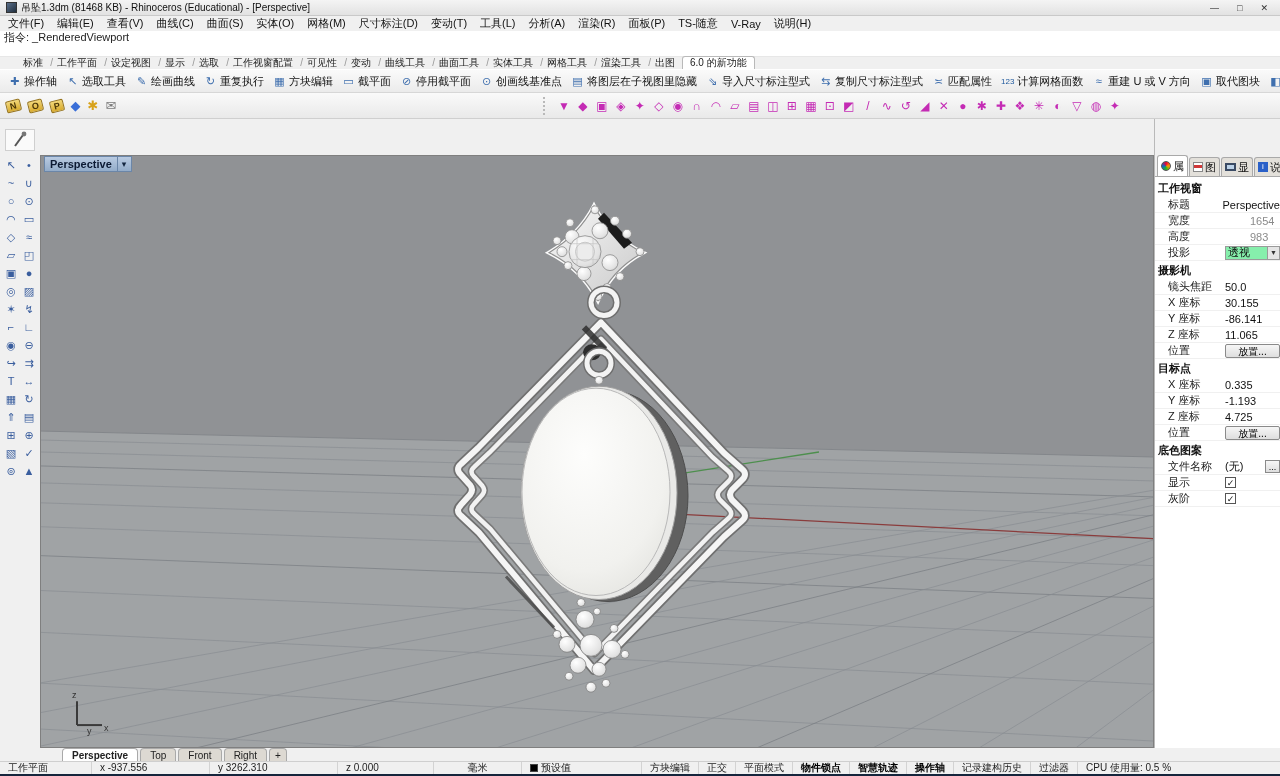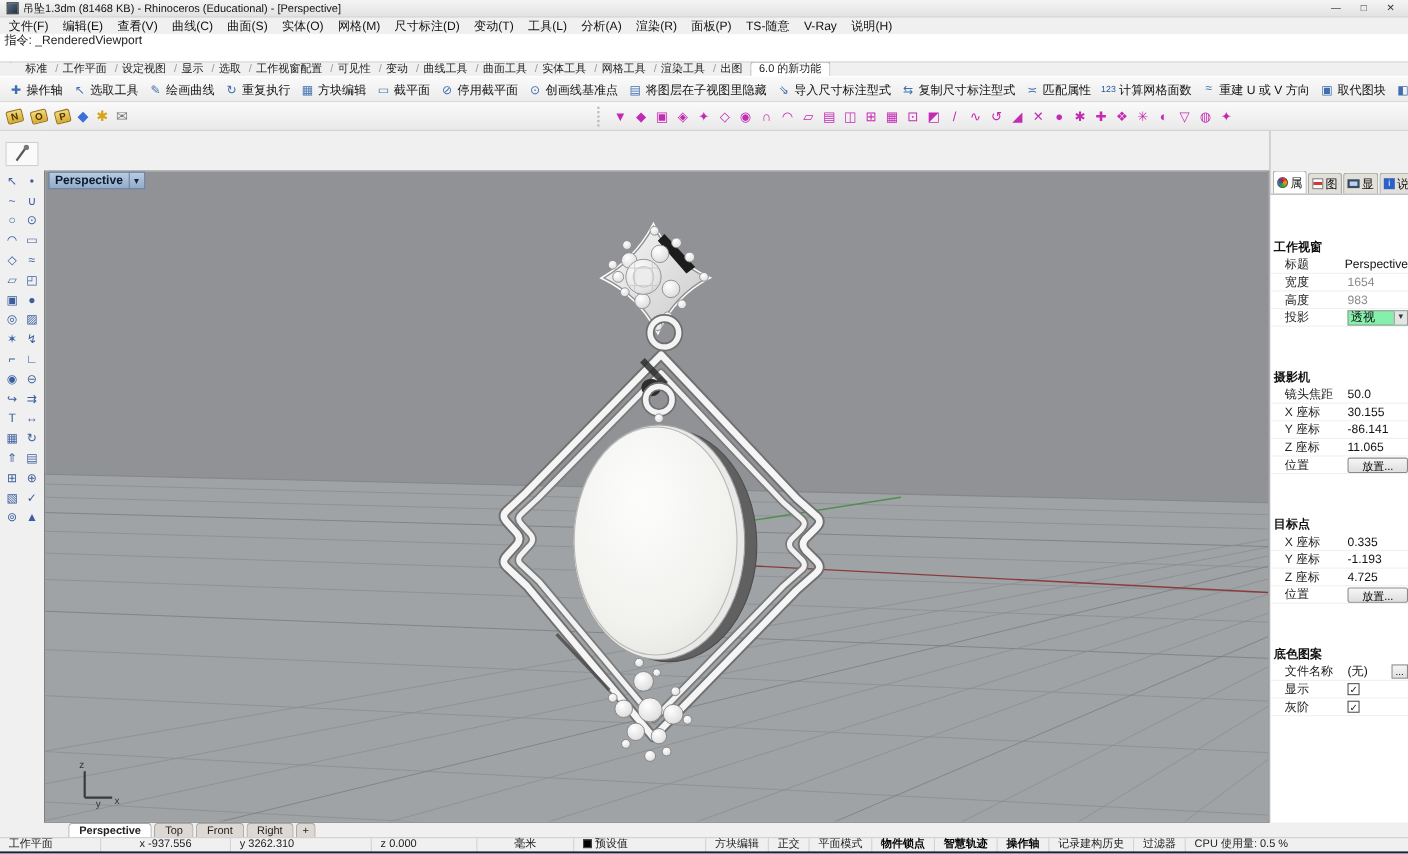--- a/index.html
+++ b/index.html
@@ -66,25 +66,25 @@
   .rp-tabs { height:21px; display:flex; align-items:flex-end; padding-left:2px; gap:1px; }
   .rp-tab { display:flex; align-items:center; gap:2px; height:19px; padding:0 3px; border:1px solid #a9a9a9;
     border-bottom:none; border-radius:3px 3px 0 0; background:#e3e0da; font-size:11px; }
   .rp-tab.sel { background:#fff; height:21px; }
   .ic-prop { width:10px; height:10px; border-radius:50%; background:conic-gradient(#e03,#f90,#2b2,#16c,#e03); border:1px solid #555; }
   .ic-layers { width:10px; height:10px; border:1px solid #888; background:linear-gradient(180deg,#fff 30%,#d03838 30%,#d03838 65%,#fff 65%); }
   .ic-disp { width:11px; height:8px; border:2px solid #3a4a63; background:#bcd2e8; }
   .ic-help { width:10px; height:10px; background:#2a60c8; color:#fff; font-size:8px; line-height:10px; text-align:center; }
   .ic-help::before { content:"i"; }
   .rp-body { flex:1; background:#fff; border-top:1px solid #a9a9a9; padding-top:2px; overflow:hidden; font-size:11px; }
-  .sec { font-weight:bold; padding:2px 3px 1px;margin-top:36px; }
+  .sec { font-weight:bold; padding:2px 3px 1px; }
   .prow { display:flex; align-items:center; height:16px; padding-left:13px; border-bottom:1px solid #f0f0f0; }
   .prow .lab { width:57px; color:#222; white-space:nowrap; }
   .prow .val { flex:1; white-space:nowrap; }
-  .prow .val.dim { color:#8a8a8a; }
+  .prow .val.dim { color:#8a8a8a;margin-left:25px; }
   .dropdown { flex:1; display:flex; align-items:center; border:1px solid #9a9a9a; height:14px; background:#86efac; padding-left:2px; }
   .dropdown .arr { margin-left:auto; width:12px; height:12px; background:#e5e5e5; border-left:1px solid #9a9a9a;
     font-size:7px; text-align:center; line-height:12px; color:#333; }
   .pbtn { flex:1; height:14px; font-size:10px; background:linear-gradient(#f6f6f6,#dedede); border:1px solid #8a8a8a; border-radius:2px; }
   .dots { width:15px; height:13px; font-size:9px; background:linear-gradient(#f6f6f6,#dedede); border:1px solid #8a8a8a; margin-left:2px; }
   .chk { width:11px; height:11px; border:1px solid #555; background:#fff; font-size:9px; line-height:10px; text-align:center; color:#111; }
   .chk::before { content:"✓"; }
 
   
   .vtabs { height:13px; background:#f0f0f0; display:flex; align-items:flex-end; padding-left:62px; font-size:10px; }
@@ -559,21 +559,21 @@
 <div class="vtabs">
   <span class="vtab sel">Perspective</span>
   <span class="vtab">Top</span>
   <span class="vtab">Front</span>
   <span class="vtab">Right</span>
   <span class="vtab plus">+</span>
 </div>
 
 <div class="statusbar">
   <span class="seg" style="width:92px;">工作平面</span>
-  <span class="seg" style="width:118px;text-align:center;">x -937.556</span>
+  <span class="seg" style="width:118px;">x -937.556</span>
   <span class="seg" style="width:128px;">y 3262.310</span>
   <span class="seg" style="width:96px;">z 0.000</span>
   <span class="seg center" style="width:88px;">毫米</span>
   <span class="seg" style="width:120px;"><span class="swatch"></span><span>预设值</span></span>
   <span class="seg">方块编辑</span>
   <span class="seg">正交</span>
   <span class="seg">平面模式</span>
   <span class="seg on">物件锁点</span>
   <span class="seg on">智慧轨迹</span>
   <span class="seg on">操作轴</span>

